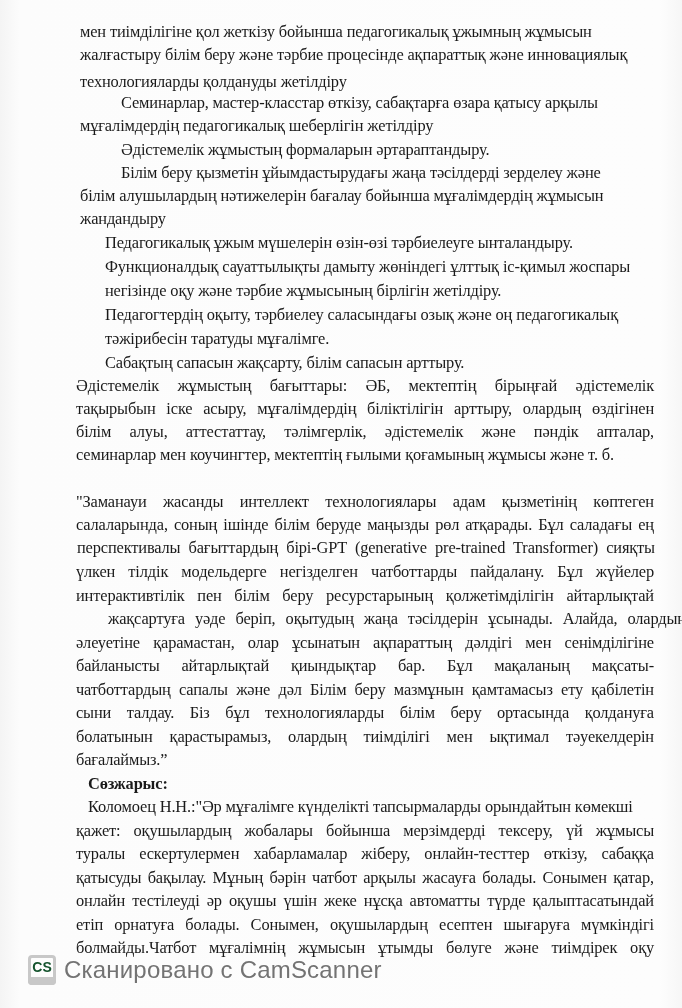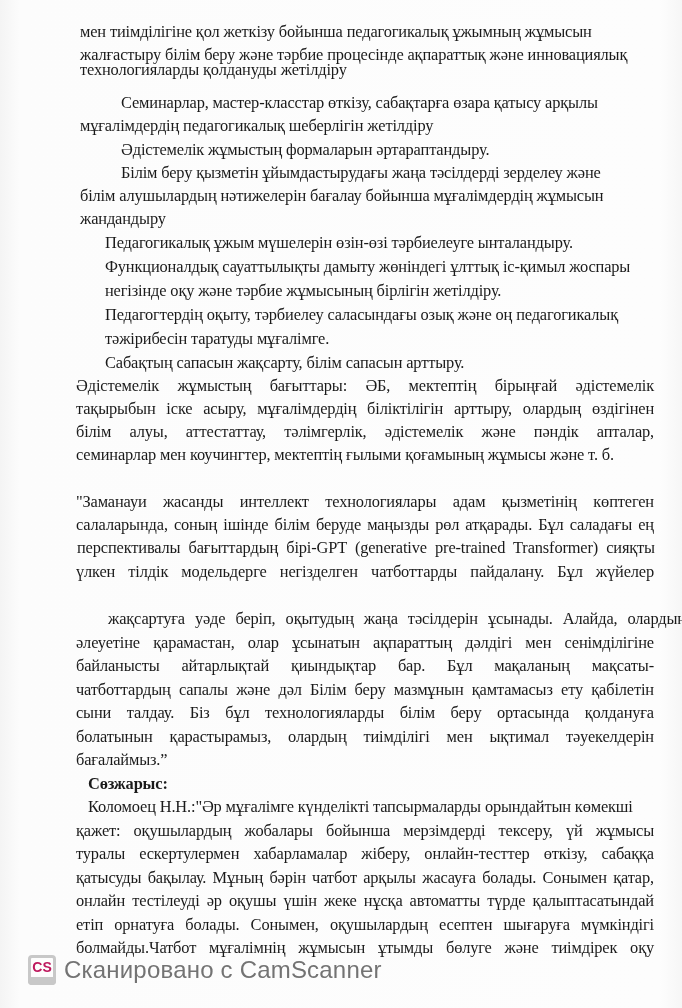--- a/index.html
+++ b/index.html
@@ -10,33 +10,33 @@
     font-family: "Liberation Serif", "DejaVu Serif", serif;
     color: #1a1a1a;
   }
   .page { position: absolute; left: 0; top: 0; width: 682px; height: 1008px;
     background: linear-gradient(90deg, #f4f4f4 0px, #fcfcfc 20px, #fdfdfd 660px, #f6f6f6 682px); padding-left: 44px; }
   .ln { position: absolute; font-size: 16.4px; line-height: 20px; white-space: nowrap; letter-spacing: -0.15px; }
   .just { text-align: justify; text-align-last: justify; white-space: normal; }
   .bold { font-weight: bold; }
   .cs-footer { position: absolute; left: 28px; top: 955px; display: flex; align-items: center; gap: 8px; }
   .cs-logo { width: 28px; height: 30px; border: 3px solid #c8c8c8; border-radius: 4px; box-sizing: border-box;
-    color: #be185d; font-family: "Liberation Sans", sans-serif; font-weight: bold; font-size: 14px;
+    color: #14532d; font-family: "Liberation Sans", sans-serif; font-weight: bold; font-size: 14px;
     display: flex; align-items: flex-start; justify-content: center; line-height: 18px; background: #fdfdfd; position: relative; }
   .cs-logo::after { content: ""; position: absolute; left: -3px; right: -3px; bottom: -3px; height: 8px; background: #c8c8c8; border-radius: 0 0 4px 4px; }
   .cs-text { font-family: "Liberation Sans", sans-serif; font-size: 24px; color: #737373; letter-spacing: 0.2px; }
 </style>
 </head>
 <body>
 
 <div class="page">
 
   <div class="ln" style="left:80px;top:22px;">мен тиімділігіне қол жеткізу бойынша педагогикалық ұжымның жұмысын</div>
   <div class="ln" style="left:80px;top:45px;">жалғастыру білім беру және тәрбие процесінде ақпараттық және инновациялық</div>
-  <div class="ln" style="left:80px;top:60px;">технологияларды қолдануды жетілдіру</div>
+  <div class="ln" style="left:80px;top:72px;">технологияларды қолдануды жетілдіру</div>
   <div class="ln" style="left:121px;top:93px;">Семинарлар, мастер-класстар өткізу, сабақтарға өзара қатысу арқылы</div>
   <div class="ln" style="left:80px;top:116px;">мұғалімдердің педагогикалық шеберлігін жетілдіру</div>
   <div class="ln" style="left:121px;top:140px;">Әдістемелік жұмыстың формаларын әртараптандыру.</div>
   <div class="ln" style="left:121px;top:163px;">Білім беру қызметін ұйымдастырудағы жаңа тәсілдерді зерделеу және</div>
   <div class="ln" style="left:80px;top:186px;">білім алушылардың нәтижелерін бағалау бойынша мұғалімдердің жұмысын</div>
   <div class="ln" style="left:80px;top:209px;">жандандыру</div>
   <div class="ln" style="left:105px;top:233px;">Педагогикалық ұжым мүшелерін өзін-өзі тәрбиелеуге ынталандыру.</div>
   <div class="ln" style="left:105px;top:257px;">Функционалдық сауаттылықты дамыту жөніндегі ұлттық іс-қимыл жоспары</div>
   <div class="ln" style="left:105px;top:281px;">негізінде оқу және тәрбие жұмысының бірлігін жетілдіру.</div>
   <div class="ln" style="left:105px;top:305px;">Педагогтердің оқыту, тәрбиелеу саласындағы озық және оң педагогикалық</div>
@@ -45,20 +45,21 @@
 
   <div class="ln just" style="left:76px;top:376px;width:578px;">Әдістемелік жұмыстың бағыттары: ӘБ,  мектептің бірыңғай әдістемелік</div>
   <div class="ln just" style="left:76px;top:399px;width:578px;">тақырыбын іске асыру, мұғалімдердің біліктілігін арттыру, олардың өздігінен</div>
   <div class="ln just" style="left:76px;top:422px;width:578px;">білім алуы, аттестаттау, тәлімгерлік, әдістемелік және пәндік апталар,</div>
   <div class="ln" style="left:76px;top:445px;">семинарлар мен коучингтер, мектептің ғылыми қоғамының жұмысы және т. б.</div>
 
   <div class="ln just" style="left:76px;top:492px;width:578px;">"Заманауи жасанды интеллект технологиялары адам қызметінің көптеген</div>
   <div class="ln just" style="left:76px;top:515px;width:578px;">салаларында, соның ішінде білім беруде маңызды рөл атқарады. Бұл саладағы ең</div>
   <div class="ln just" style="left:77px;top:538px;width:578px;">перспективалы бағыттардың бірі-GPT (generative pre-trained Transformer) сияқты</div>
   <div class="ln just" style="left:76px;top:562px;width:578px;">үлкен тілдік модельдерге негізделген чатботтарды пайдалану. Бұл жүйелер</div>
+  <div class="ln just" style="left:76px;top:586px;width:578px;">интерактивтілік пен білім беру ресурстарының қолжетімділігін айтарлықтай</div>
   <div class="ln just" style="left:76px;top:609px;width:578px;margin-left:32px;">жақсартуға уәде беріп, оқытудың жаңа тәсілдерін ұсынады. Алайда, олардың</div>
   <div class="ln just" style="left:76px;top:633px;width:578px;">әлеуетіне қарамастан, олар ұсынатын ақпараттың дәлдігі мен сенімділігіне</div>
   <div class="ln just" style="left:76px;top:656px;width:578px;">байланысты айтарлықтай қиындықтар бар. Бұл мақаланың мақсаты-</div>
   <div class="ln just" style="left:76px;top:680px;width:578px;">чатботтардың сапалы және дәл Білім беру мазмұнын қамтамасыз ету қабілетін</div>
   <div class="ln just" style="left:76px;top:703px;width:578px;">сыни талдау. Біз бұл технологияларды білім беру ортасында қолдануға</div>
   <div class="ln just" style="left:76px;top:727px;width:578px;">болатынын қарастырамыз, олардың тиімділігі мен ықтимал тәуекелдерін</div>
   <div class="ln" style="left:76px;top:750px;">бағалаймыз.”</div>
 
   <div class="ln bold" style="left:88px;top:774px;">Сөзжарыс:</div>
 

